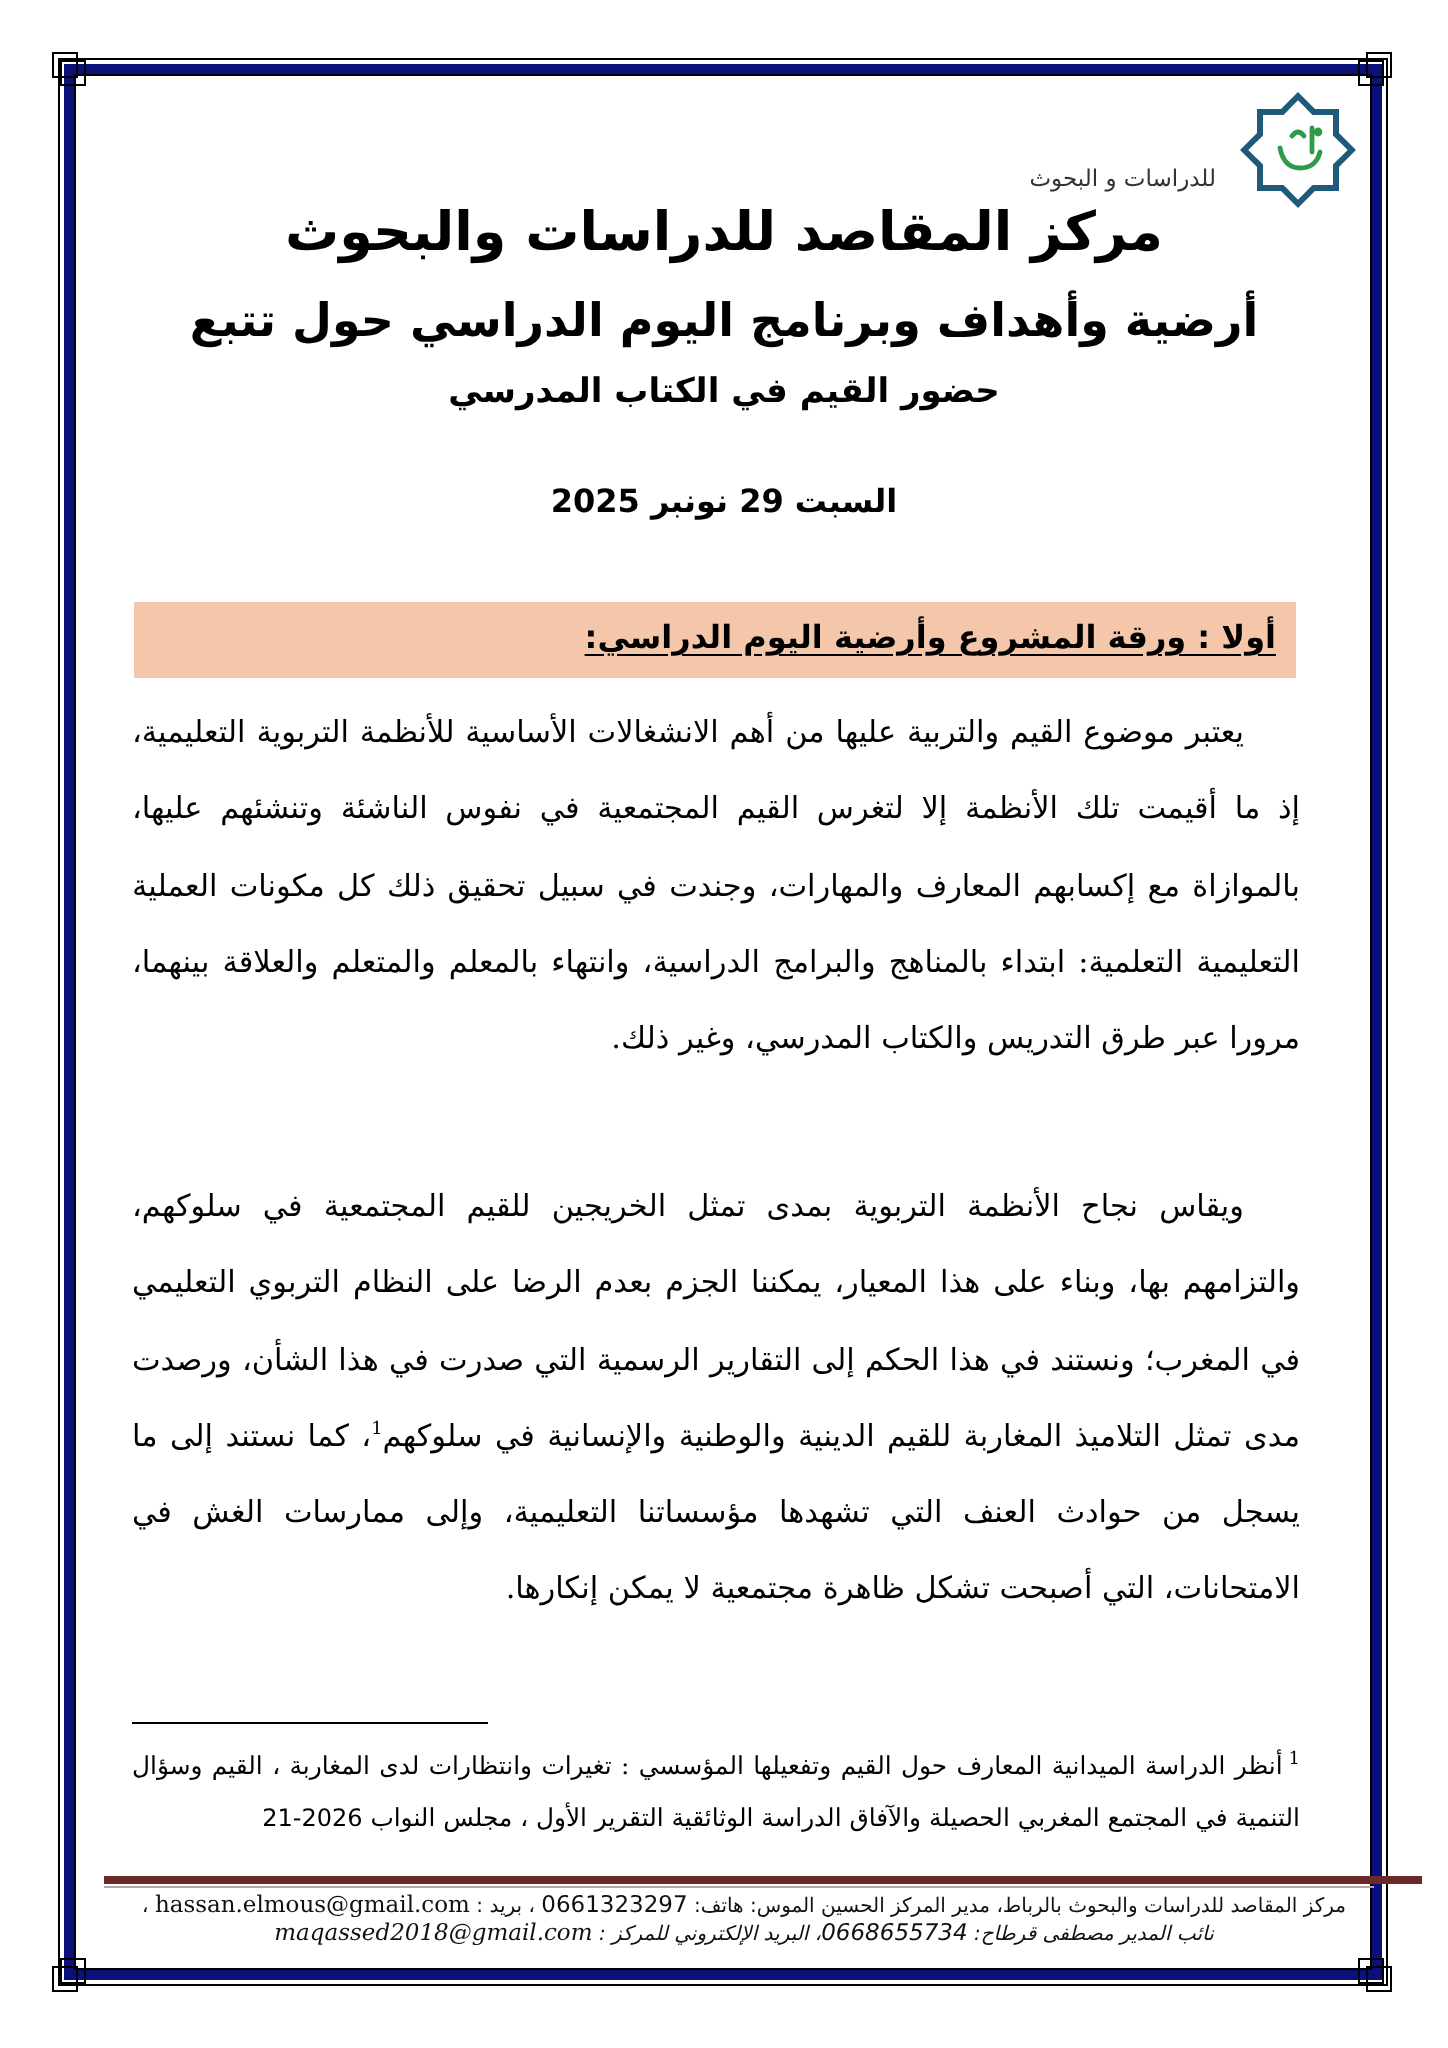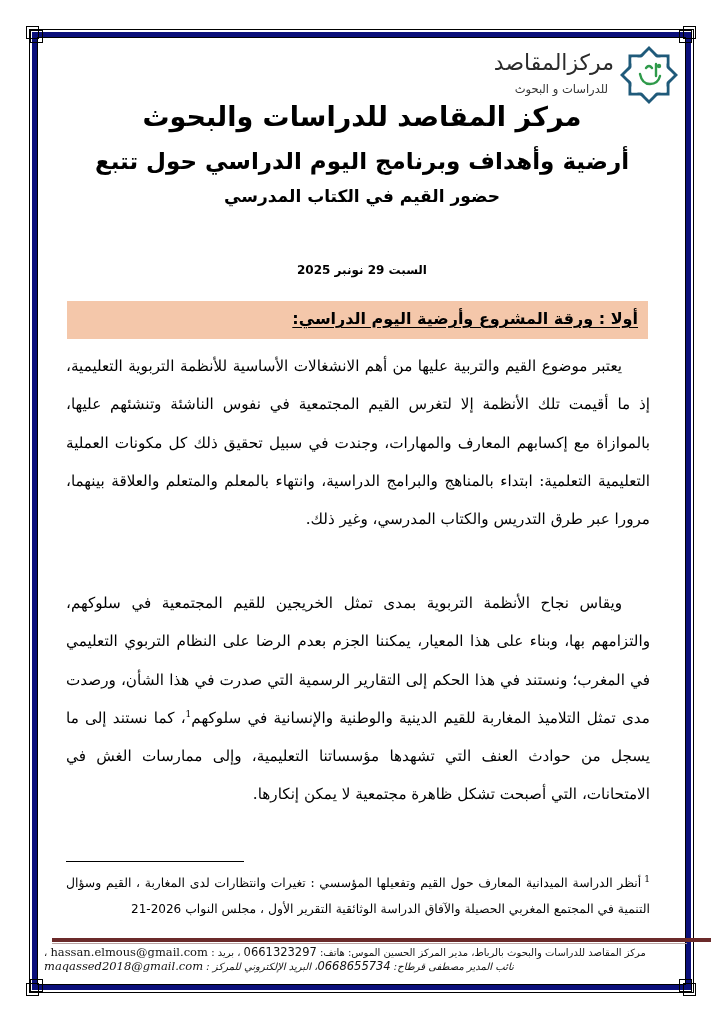--- a/index.html
+++ b/index.html
@@ -21,21 +21,21 @@
   .logo-title { position: absolute; right: 66px; top: 6px; font-family: "DejaVu Sans", sans-serif;
                 font-size: 22px; color: #2b2b2b; direction: rtl; white-space: nowrap; letter-spacing: -0.5px; }
   .logo-sub { position: absolute; right: 72px; top: 38px; font-size: 11.5px; color: #333;
               direction: rtl; white-space: nowrap; text-align: center; }
 
   
   .h-center { position: absolute; left: 60px; width: 604px; text-align: center; direction: rtl; font-weight: bold; }
   .h-main { top: 101px; font-size: 27px; font-family: "DejaVu Sans", sans-serif; }
   .h-sub1 { top: 148px; font-size: 23px; }
   .h-sub2 { top: 186px; font-size: 17px; }
-  .h-date { top: 263px; font-size: 12px; }
+  .h-date { top: 241px; font-size: 16px; }
 
   
   .section-band { position: absolute; left: 67px; top: 301px; width: 581px; height: 38px;
                   background: #f4c7aa; direction: rtl; box-sizing: border-box; padding-right: 10px; }
   .section-title { display: inline-block; margin-top: 8px; font-size: 16px; font-weight: bold;
                    text-decoration: underline; text-underline-offset: 3px; }
 
   
   .para { position: absolute; left: 66px; width: 584px; direction: rtl; text-align: justify;
           text-align-last: right; font-family: "DejaVu Serif", serif; font-size: 15.2px; line-height: 38.3px; }
@@ -47,21 +47,21 @@
   
   .fn-rule { position: absolute; left: 66px; top: 861px; width: 178px; height: 1px; background: #000; }
   .footnote { position: absolute; left: 66px; width: 584px; top: 870px; direction: rtl; text-align: justify;
               text-align-last: right; font-family: "DejaVu Serif", serif; font-size: 12.4px; line-height: 26px; }
   .footnote .fn-mark { font-size: 9px; vertical-align: super; line-height: 0; margin-left: 3px; }
   .footnote .fn-year { font-size: 12px; }
 
   
   .footer-rule { position: absolute; left: 52px; top: 938px; width: 659px; height: 4px; background: #6b2a2a; }
   .footer-rule-thin { position: absolute; left: 52px; top: 943px; width: 635px; height: 1px; background: #b9a4a4; }
-  .footer-line { position: absolute; left: 44px; width: 632px; direction: rtl; text-align: left;
+  .footer-line { position: absolute; left: 56px; width: 632px; direction: rtl; text-align: center;
                  font-family: "DejaVu Sans", sans-serif; font-size: 10px; color: #111; white-space: nowrap; }
   .fl1 { top: 945px; }
   .fl2 { top: 959px; font-style: italic; }
   .ltr { direction: ltr; unicode-bidi: embed; font-family: "DejaVu Serif", serif; font-size: 11.5px; }
   .num { direction: ltr; unicode-bidi: embed; font-family: "DejaVu Sans", sans-serif; font-size: 11.5px; }
 </style>
 </head>
 <body>
 
 <div class="frame-outer"></div>
@@ -84,21 +84,20 @@
     </g>
     <rect x="13.5" y="13.5" width="35" height="35" fill="#fff"></rect>
     <rect x="13.5" y="13.5" width="35" height="35" fill="#fff" transform="rotate(45 31 31)"></rect>
     <g fill="none" stroke="#2e9a4a" stroke-width="2.4" stroke-linecap="round">
       <path d="M22 30 q2 10 10 10 q8 0 10 -8"></path>
       <path d="M38 20 l0 12"></path>
       <path d="M28 24 q3 -4 6 0"></path>
       <circle cx="41" cy="22" r="1" fill="#2e9a4a"></circle>
     </g>
   </svg>
-  <div class="logo-title">مركزالمقاصد</div>
   <div class="logo-sub">للدراسات و البحوث</div>
 </div>
 
 <div class="h-center h-main">مركز المقاصد للدراسات والبحوث</div>
 <div class="h-center h-sub1">أرضية وأهداف وبرنامج اليوم الدراسي حول تتبع</div>
 <div class="h-center h-sub2">حضور القيم في الكتاب المدرسي</div>
 <div class="h-center h-date">السبت 29 نونبر 2025</div>
 
 <div class="section-band">
   <span class="section-title">أولا : ورقة المشروع وأرضية اليوم الدراسي:</span>

